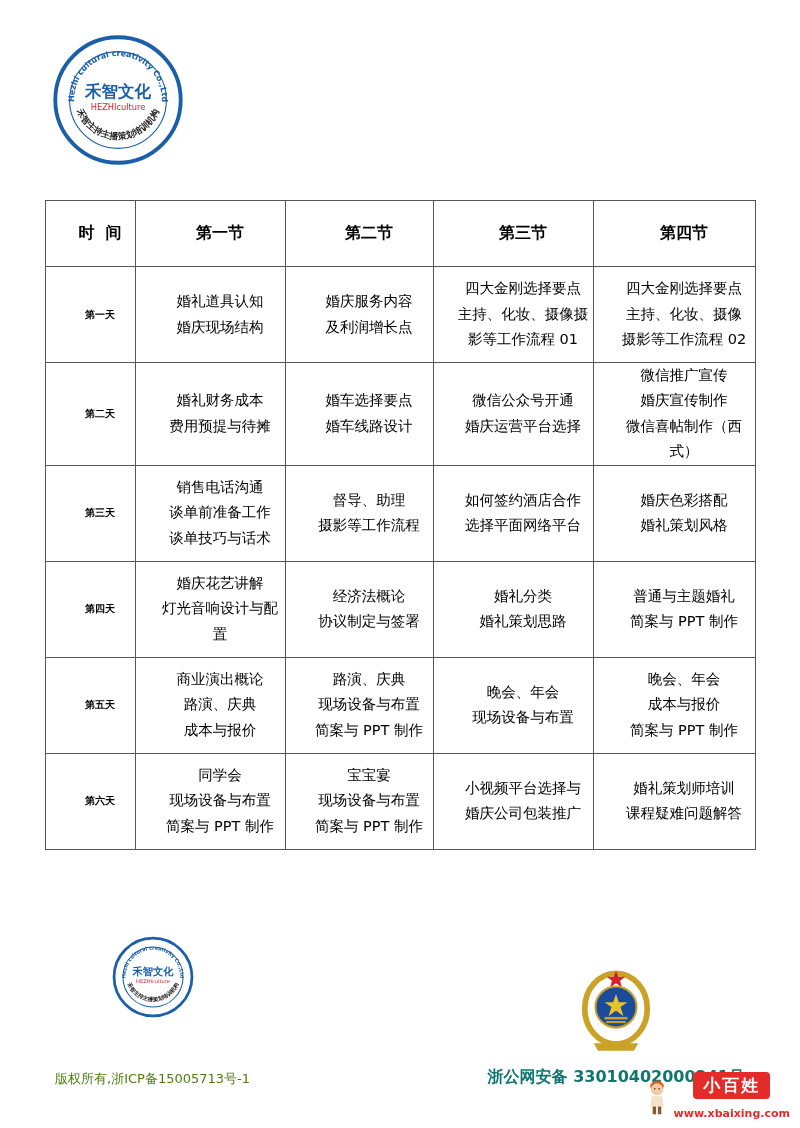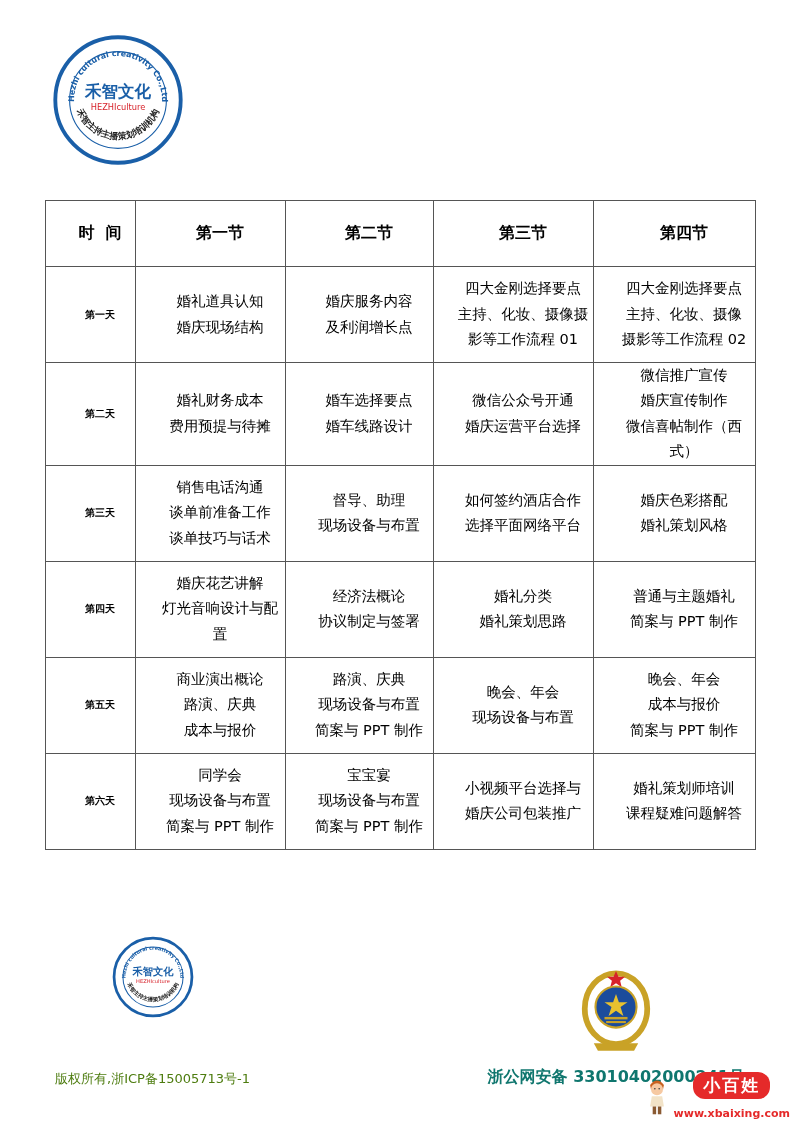--- a/index.html
+++ b/index.html
@@ -58,21 +58,21 @@
   .baidu-caption { font-size:15px; color:#000; }
 
   
   .watermark {
     position:absolute; right:10px; bottom:8px;
     display:flex; align-items:flex-end; gap:4px;
   }
   .wm-texts { display:flex; flex-direction:column; align-items:center; }
   .wm-badge {
     background:#e52a2a; color:#fff; font-weight:bold; font-size:17px;
-    padding:2px 10px; border-radius:12px; letter-spacing:2px;
+    padding:2px 10px; border-radius:4px; letter-spacing:2px;
   }
   .wm-url { color:#e52a2a; font-size:11px; font-weight:bold; margin-top:8px; }
 </style>
 </head>
 <body>
 
 <div class="page">
 
   <div class="header">
     <div class="logo-wrap">
@@ -135,21 +135,21 @@
         <td>微信推广宣传
 婚庆宣传制作
 微信喜帖制作（西式）</td>
       </tr>
       <tr>
         <td class="day">第三天</td>
         <td>销售电话沟通
 谈单前准备工作
 谈单技巧与话术</td>
         <td>督导、助理
-现场设备与布置</td>
+摄影等工作流程</td>
         <td>如何签约酒店合作
 选择平面网络平台</td>
         <td>婚庆色彩搭配
 婚礼策划风格</td>
       </tr>
       <tr>
         <td class="day">第四天</td>
         <td>婚庆花艺讲解
 灯光音响设计与配置</td>
         <td>经济法概论

